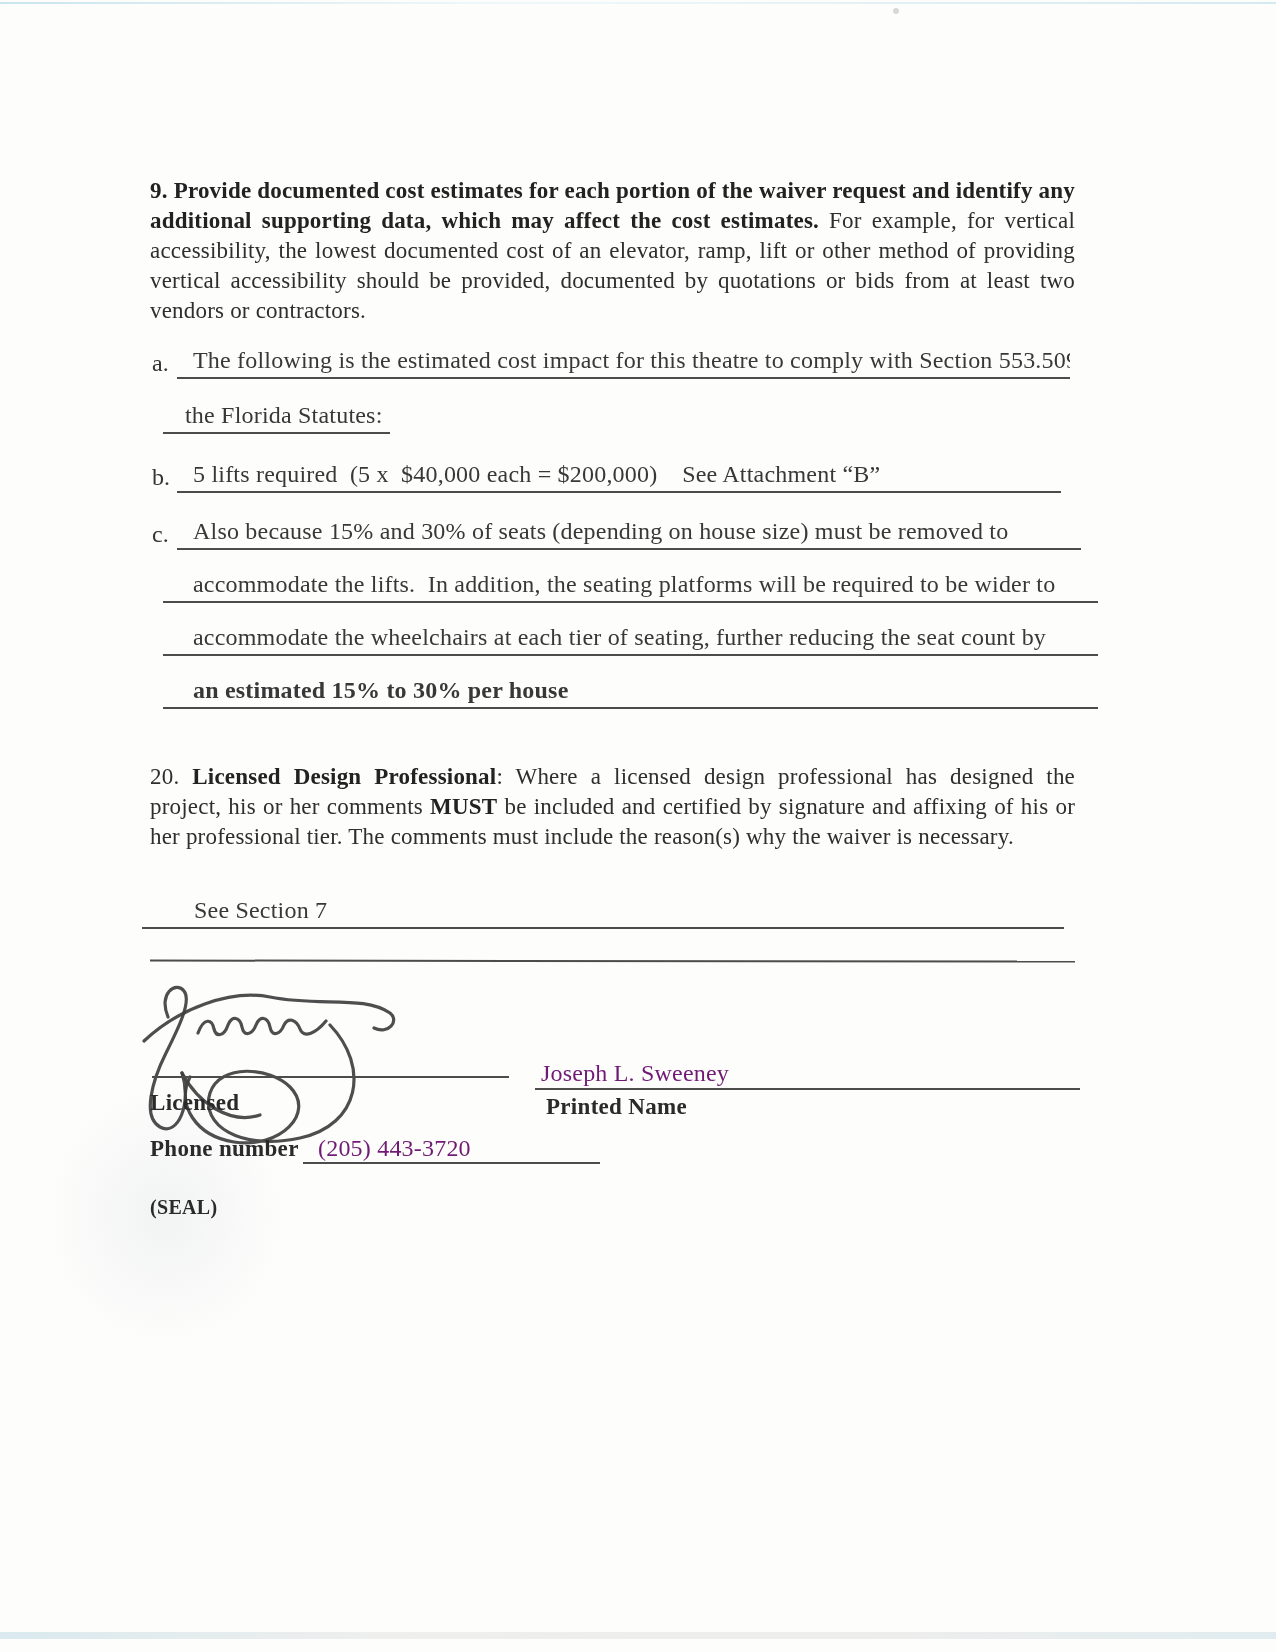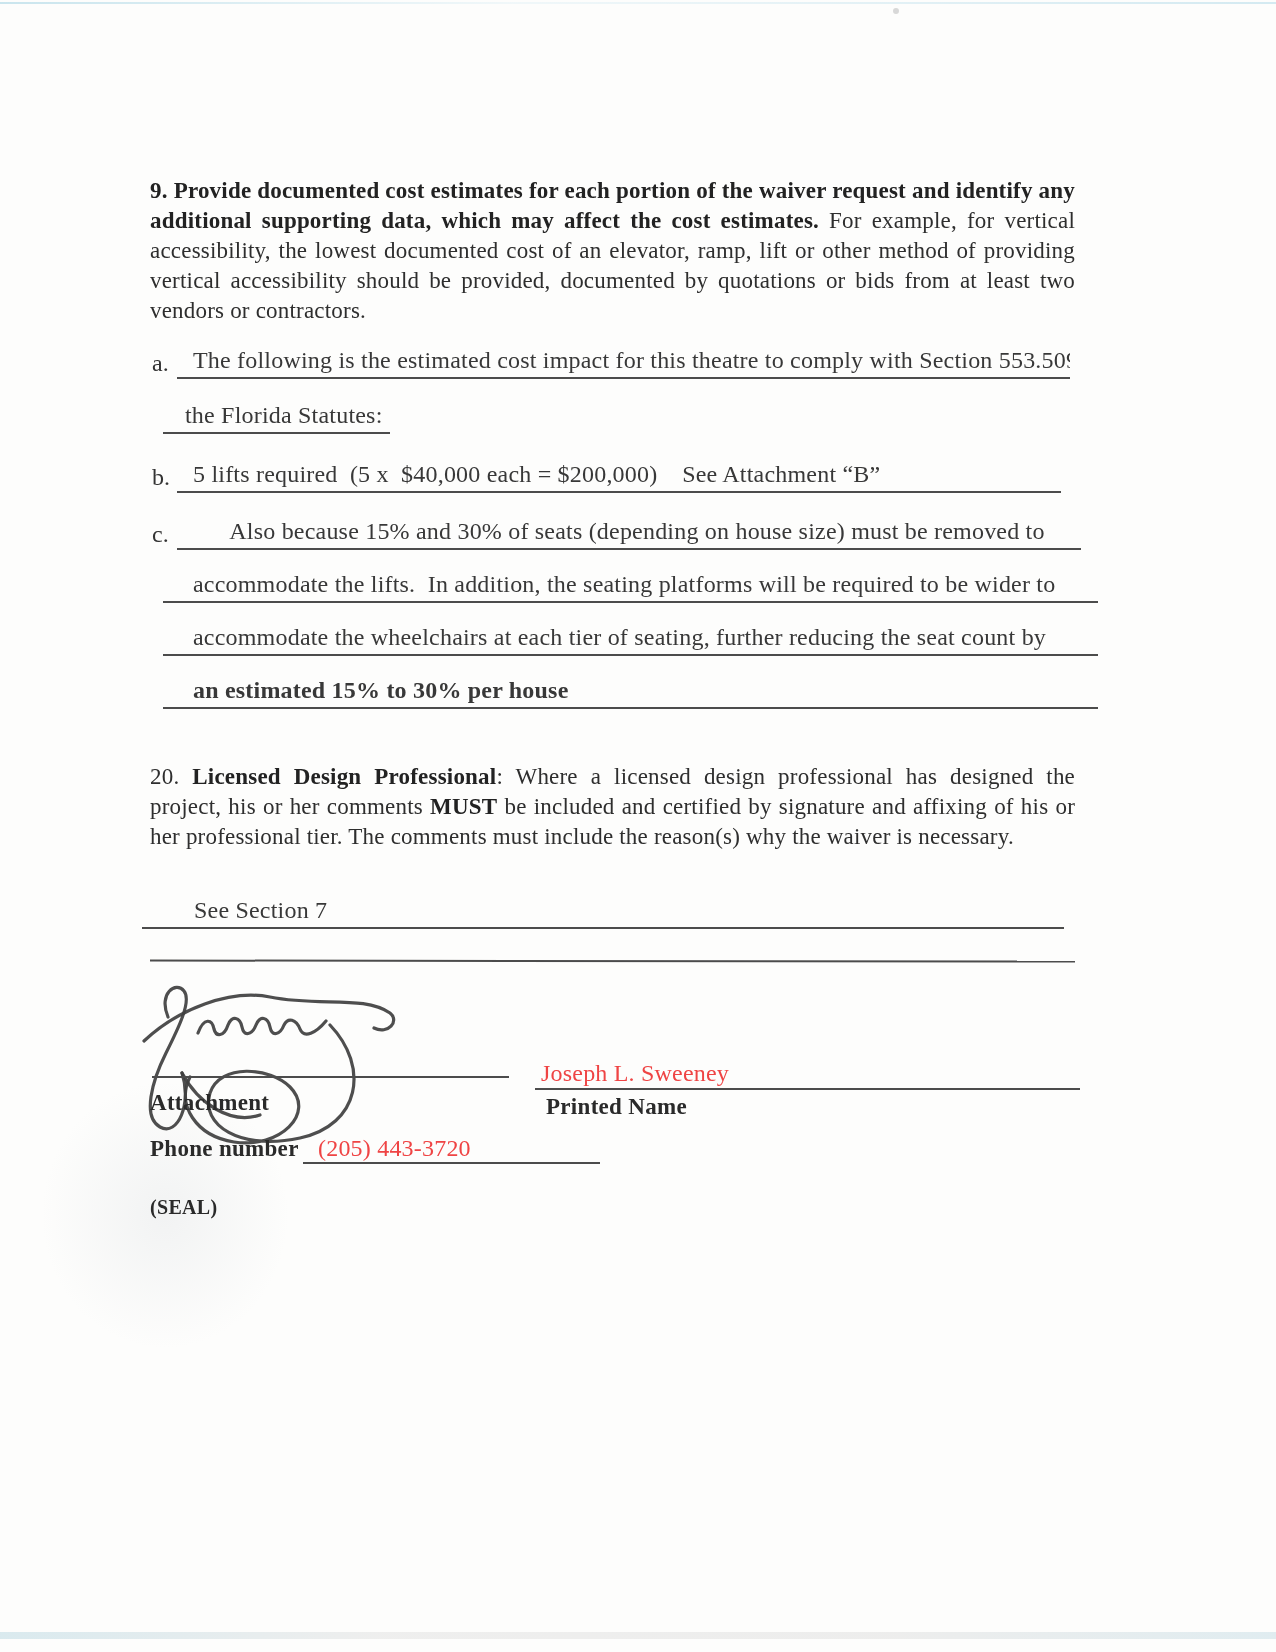--- a/index.html
+++ b/index.html
@@ -38,21 +38,21 @@
   .rule{
     position:absolute;height:2px;background:#4c4c4c;
   }
   .label-bold{
     position:absolute;
     font-size:23px;font-weight:bold;color:#2a2a2a;
     letter-spacing:.3px;
   }
   .plain-text{
     position:absolute;
-    font-size:24px;color:#ef4444;letter-spacing:.2px;
+    font-size:24px;color:#701a75;letter-spacing:.2px;
   }
   
   .artifact{position:absolute;pointer-events:none;}
   #artifact-top{left:0;top:2px;width:1276px;height:2px;
     background:linear-gradient(90deg,rgba(140,200,220,.45),rgba(190,225,238,.2) 40%,rgba(150,205,225,.4));}
   #artifact-dot{left:893px;top:8px;width:6px;height:6px;border-radius:50%;background:rgba(185,185,185,.55);}
   #artifact-bottom{left:0;top:1632px;width:1276px;height:7px;
     background:linear-gradient(90deg,rgba(165,205,218,.4),rgba(205,205,205,.3) 30%,rgba(190,190,190,.25) 70%,rgba(170,205,218,.35));}
   #artifact-smudge{left:40px;top:1080px;width:250px;height:270px;
     background:radial-gradient(ellipse at center,rgba(190,196,202,.18),rgba(190,196,202,0) 70%);}
@@ -74,21 +74,21 @@
 </div>
 
 <div class="ans-label" style="top:350px;">a.</div>
 <div class="ans-line" style="left:177px;top:347px;width:877px;">The following is the estimated cost impact for this theatre to comply with Section 553.509 of</div>
 <div class="ans-line" style="left:163px;top:402px;width:205px;padding-left:22px;">the Florida Statutes:</div>
 
 <div class="ans-label" style="top:464px;">b.</div>
 <div class="ans-line" style="left:177px;top:461px;width:868px;">5 lifts required&nbsp; (5 x&nbsp; $40,000 each = $200,000)&nbsp;&nbsp;&nbsp; See Attachment “B”</div>
 
 <div class="ans-label" style="top:521px;">c.</div>
-<div class="ans-line" style="left:177px;top:518px;width:888px;text-align:center;">Also because 15% and 30% of seats (depending on house size) must be removed to</div>
+<div class="ans-line" style="left:177px;top:518px;width:888px;">Also because 15% and 30% of seats (depending on house size) must be removed to</div>
 <div class="ans-line" style="left:163px;top:571px;width:905px;padding-left:30px;">accommodate the lifts.&nbsp; In addition, the seating platforms will be required to be wider to</div>
 <div class="ans-line" style="left:163px;top:624px;width:905px;padding-left:30px;">accommodate the wheelchairs at each tier of seating, further reducing the seat count by</div>
 <div class="ans-line" style="left:163px;top:677px;width:905px;padding-left:30px;font-weight:bold;">an estimated 15% to 30% per house</div>
 
 <div class="para" style="top:762px;">
   <span>20.</span>
   <b>Licensed Design Professional</b><span>: Where a licensed design professional has designed the project, his or her comments </span><b>MUST</b><span> be included and certified by signature and affixing of his or her professional tier. The comments must include the reason(s) why the waiver is necessary.</span>
 </div>
 
 <div class="ans-line" style="left:142px;top:868px;width:870px;padding-left:52px;margin-top:29px;">See Section 7</div>
@@ -97,21 +97,21 @@
 
 <svg id="signature-svg" viewBox="0 0 272 188" aria-hidden="true">
   <path d="M30,42 C20,18 38,6 46,16 C54,26 40,54 28,78 C14,106 4,142 22,152 C40,162 54,128 44,98"></path>
   <path d="M6,66 C40,34 92,14 132,22 C182,32 226,20 252,38 C262,46 250,60 236,53"></path>
   <path d="M60,58 C66,42 74,44 76,54 C78,62 86,62 90,50 C94,40 102,42 104,52 C106,62 114,60 118,50 C122,40 130,42 132,52 C134,62 142,60 146,50 C150,42 158,44 162,54 C166,64 178,58 188,46"></path>
   <path d="M192,50 C232,92 222,150 162,163 C102,176 62,150 72,118 C82,88 132,92 152,112 C178,138 142,174 96,167 C58,161 38,130 52,102"></path>
   <path d="M44,98 C60,128 92,150 122,140"></path>
 </svg>
 
 <div class="rule" style="left:152px;top:1076px;width:357px;"></div>
-<div class="label-bold" style="left:150px;top:1090px;">Attachment</div>
+<div class="label-bold" style="left:150px;top:1090px;">Licensed</div>
 
 <div class="plain-text" style="left:541px;top:1060px;">Joseph L. Sweeney</div>
 <div class="rule" style="left:535px;top:1088px;width:545px;"></div>
 <div class="label-bold" style="left:546px;top:1094px;">Printed Name</div>
 
 <div class="label-bold" style="left:150px;top:1136px;">Phone number</div>
 <div class="plain-text" style="left:318px;top:1135px;">(205) 443-3720</div>
 <div class="rule" style="left:303px;top:1162px;width:297px;"></div>
 
 <div class="label-bold" style="left:150px;top:1196px;font-size:20px;">(SEAL)</div>

